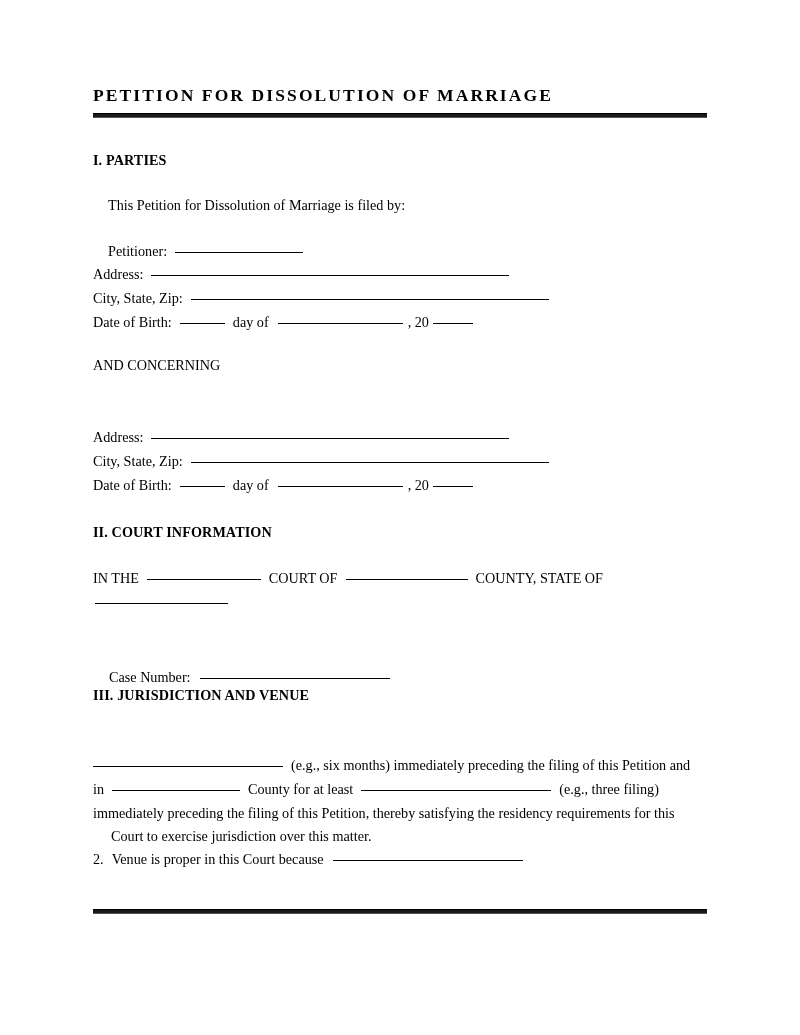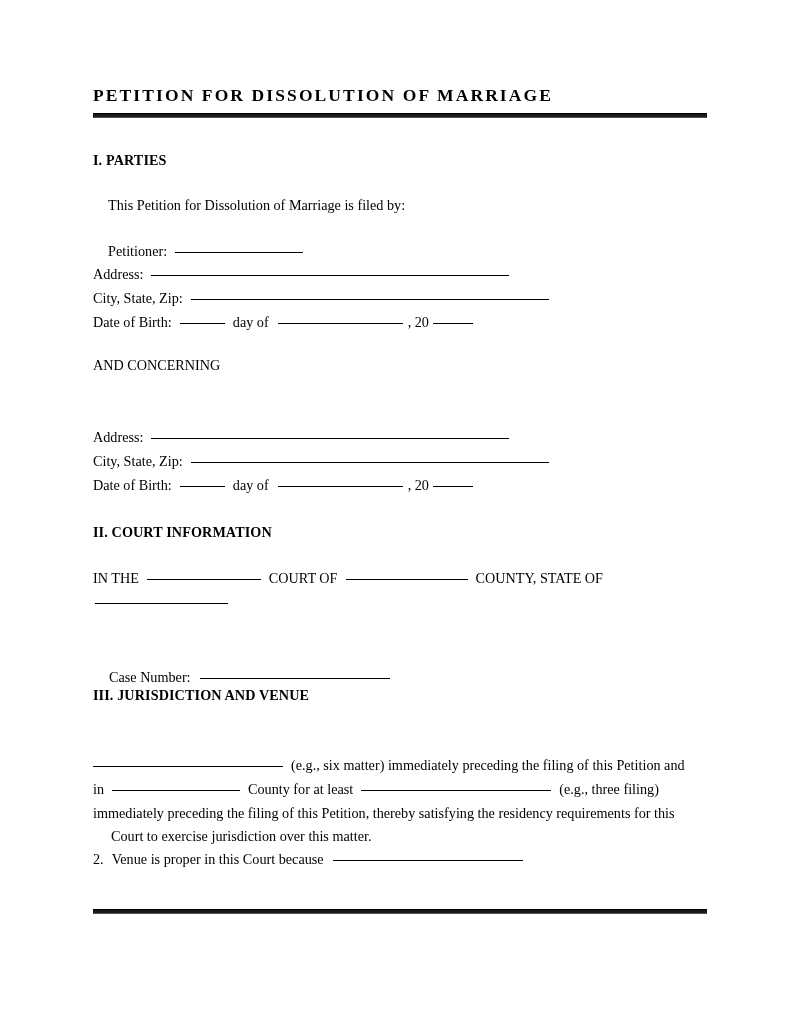--- a/index.html
+++ b/index.html
@@ -147,21 +147,21 @@
   </div>
 
   <div class="blk" style="left:93px; top:666px;margin-left:16px;">
     <span>Case Number:</span><span class="sp" style="width:9px"></span><span class="ln" style="width:190px"></span>
   </div>
 
   <div class="blk sec-head" style="left:93px; top:684px;">III. JURISDICTION AND VENUE</div>
 
 
   <div class="blk" style="left:93px; top:754px;">
-    <span class="ln" style="width:190px"></span><span class="sp" style="width:8px"></span><span>(e.g., six matter) immediately preceding the filing of this Petition and</span>
+    <span class="ln" style="width:190px"></span><span class="sp" style="width:8px"></span><span>(e.g., six months) immediately preceding the filing of this Petition and</span>
   </div>
 
   <div class="blk" style="left:93px; top:778px;">
     <span>in</span><span class="sp" style="width:8px"></span><span class="ln" style="width:128px"></span><span class="sp" style="width:8px"></span><span>County for at least</span><span class="sp" style="width:8px"></span><span class="ln" style="width:190px"></span><span class="sp" style="width:8px"></span><span>(e.g., three filing)</span>
   </div>
 
   <div class="blk" style="left:93px; top:802px;">immediately preceding the filing of this Petition, thereby satisfying the residency requirements for this</div>
 
   <div class="blk" style="left:111px; top:825px;">Court to exercise jurisdiction over this matter.</div>
 

